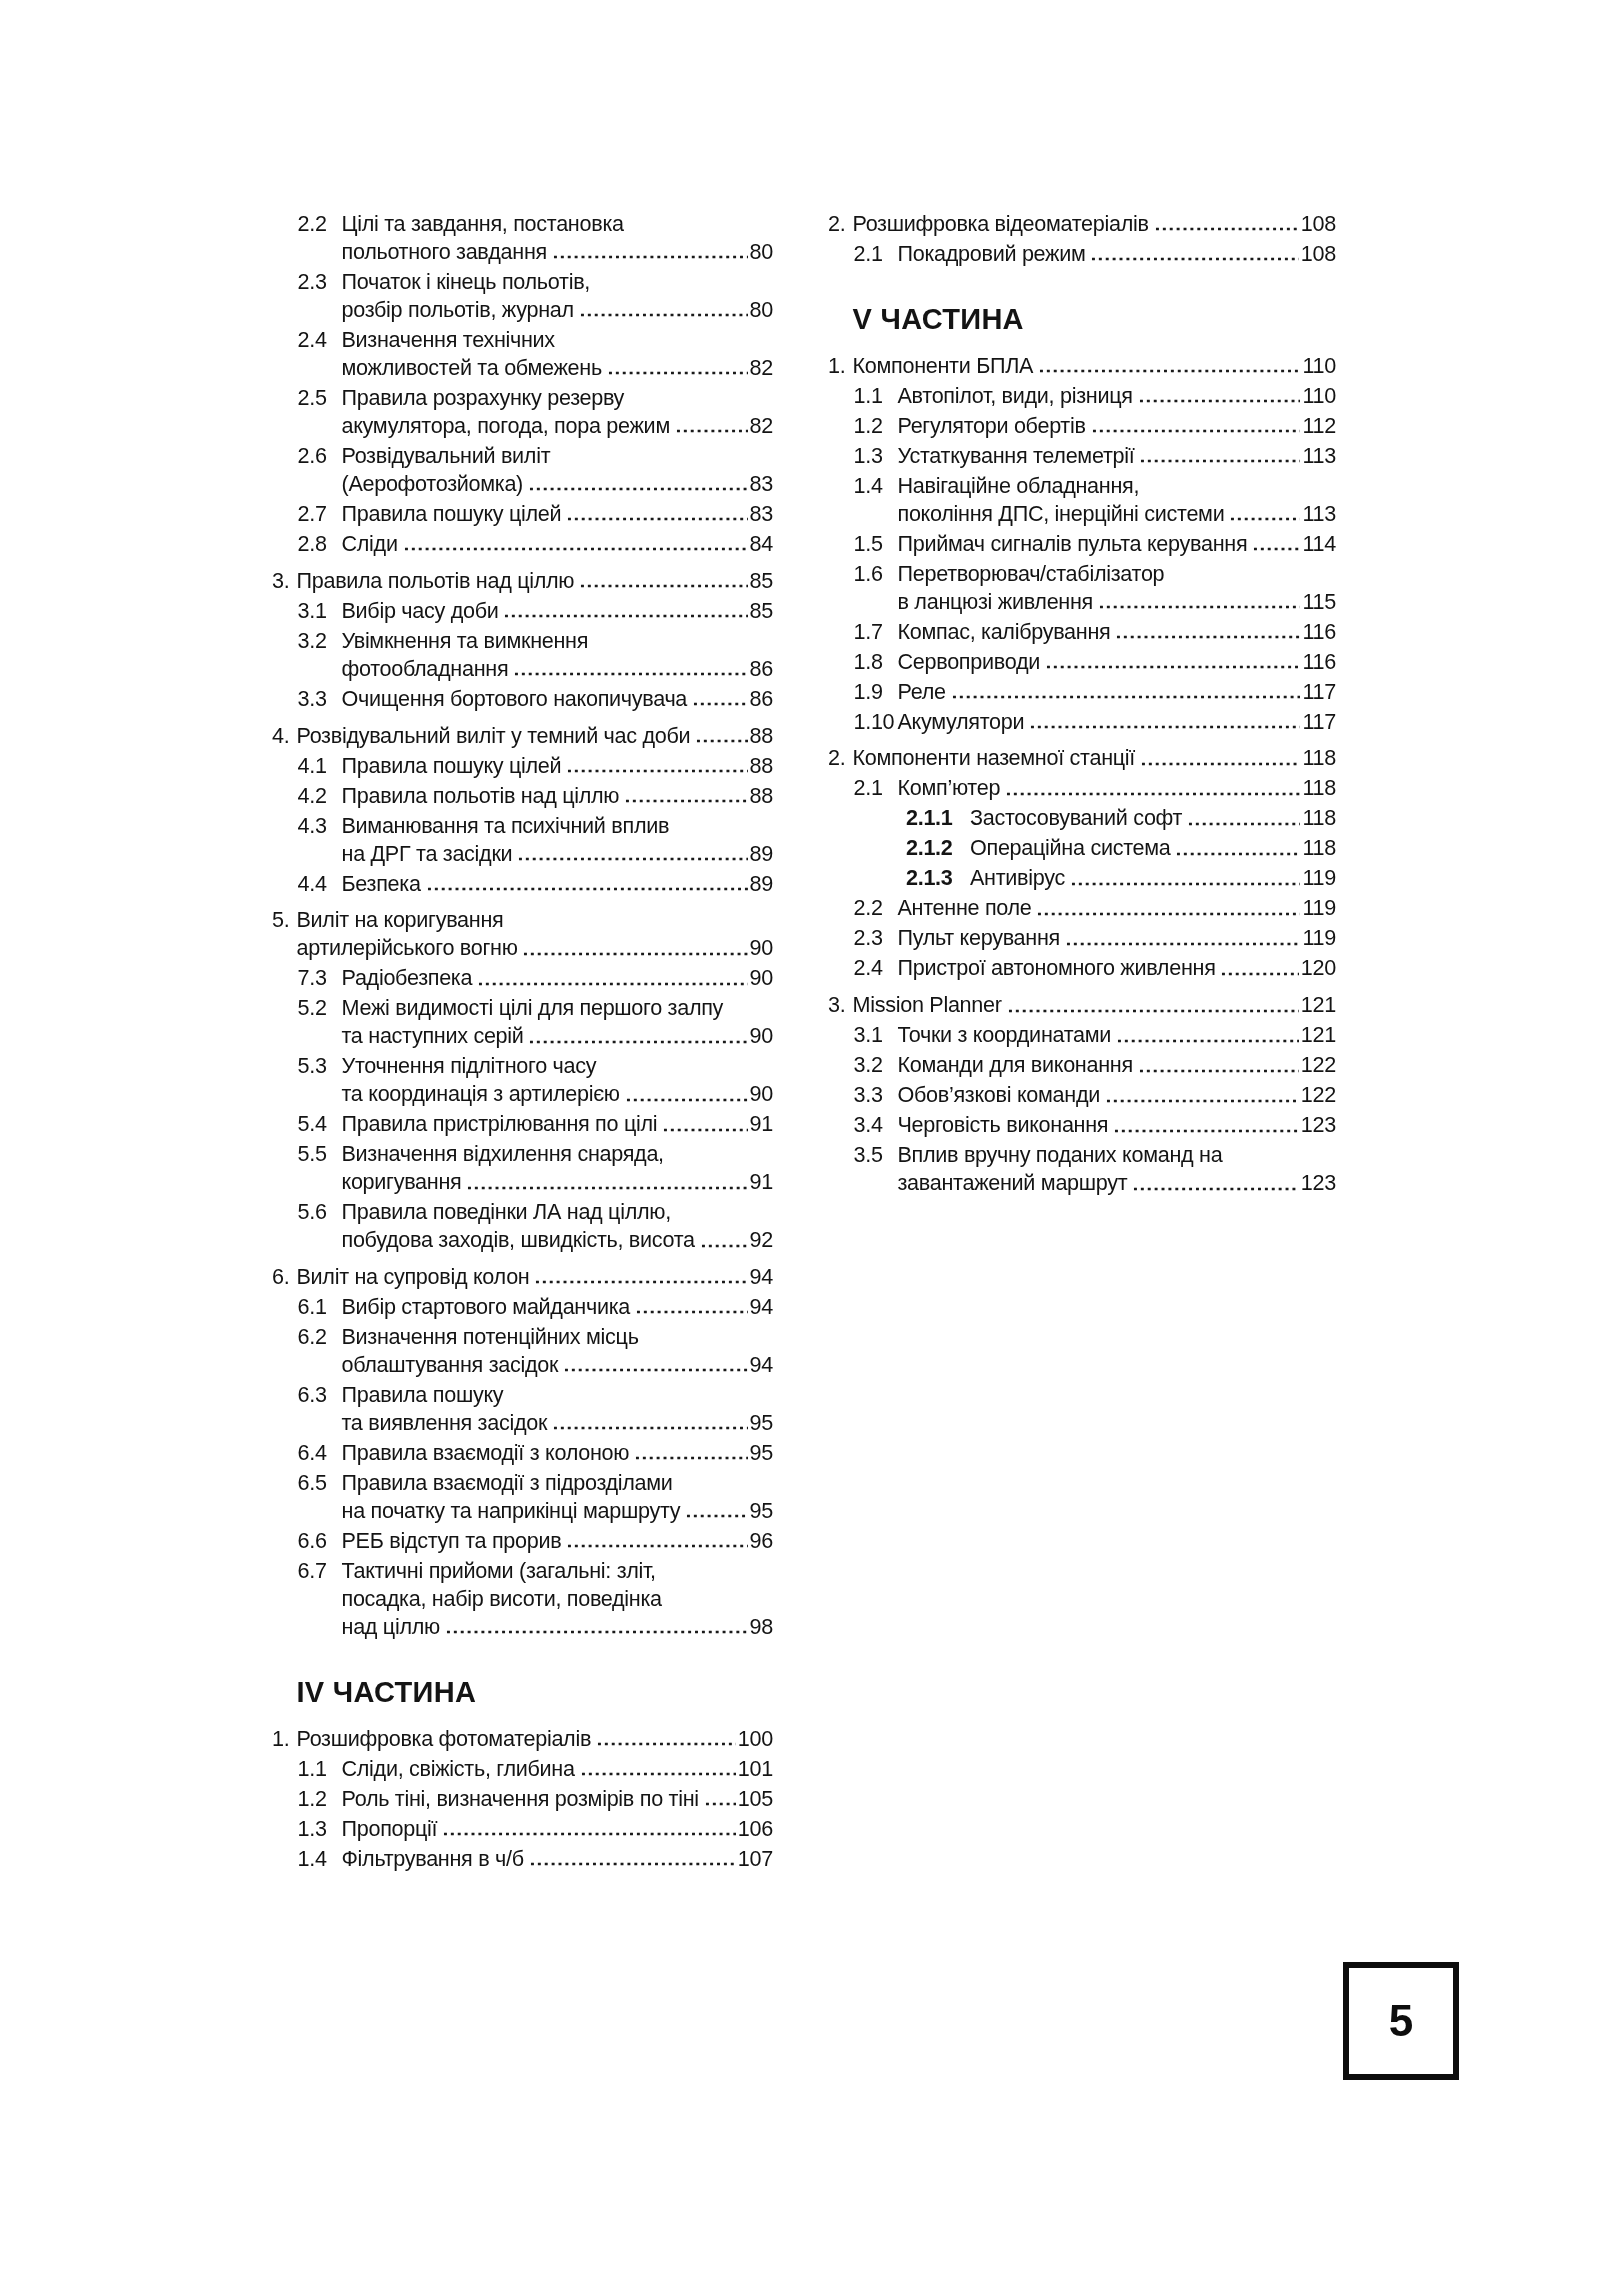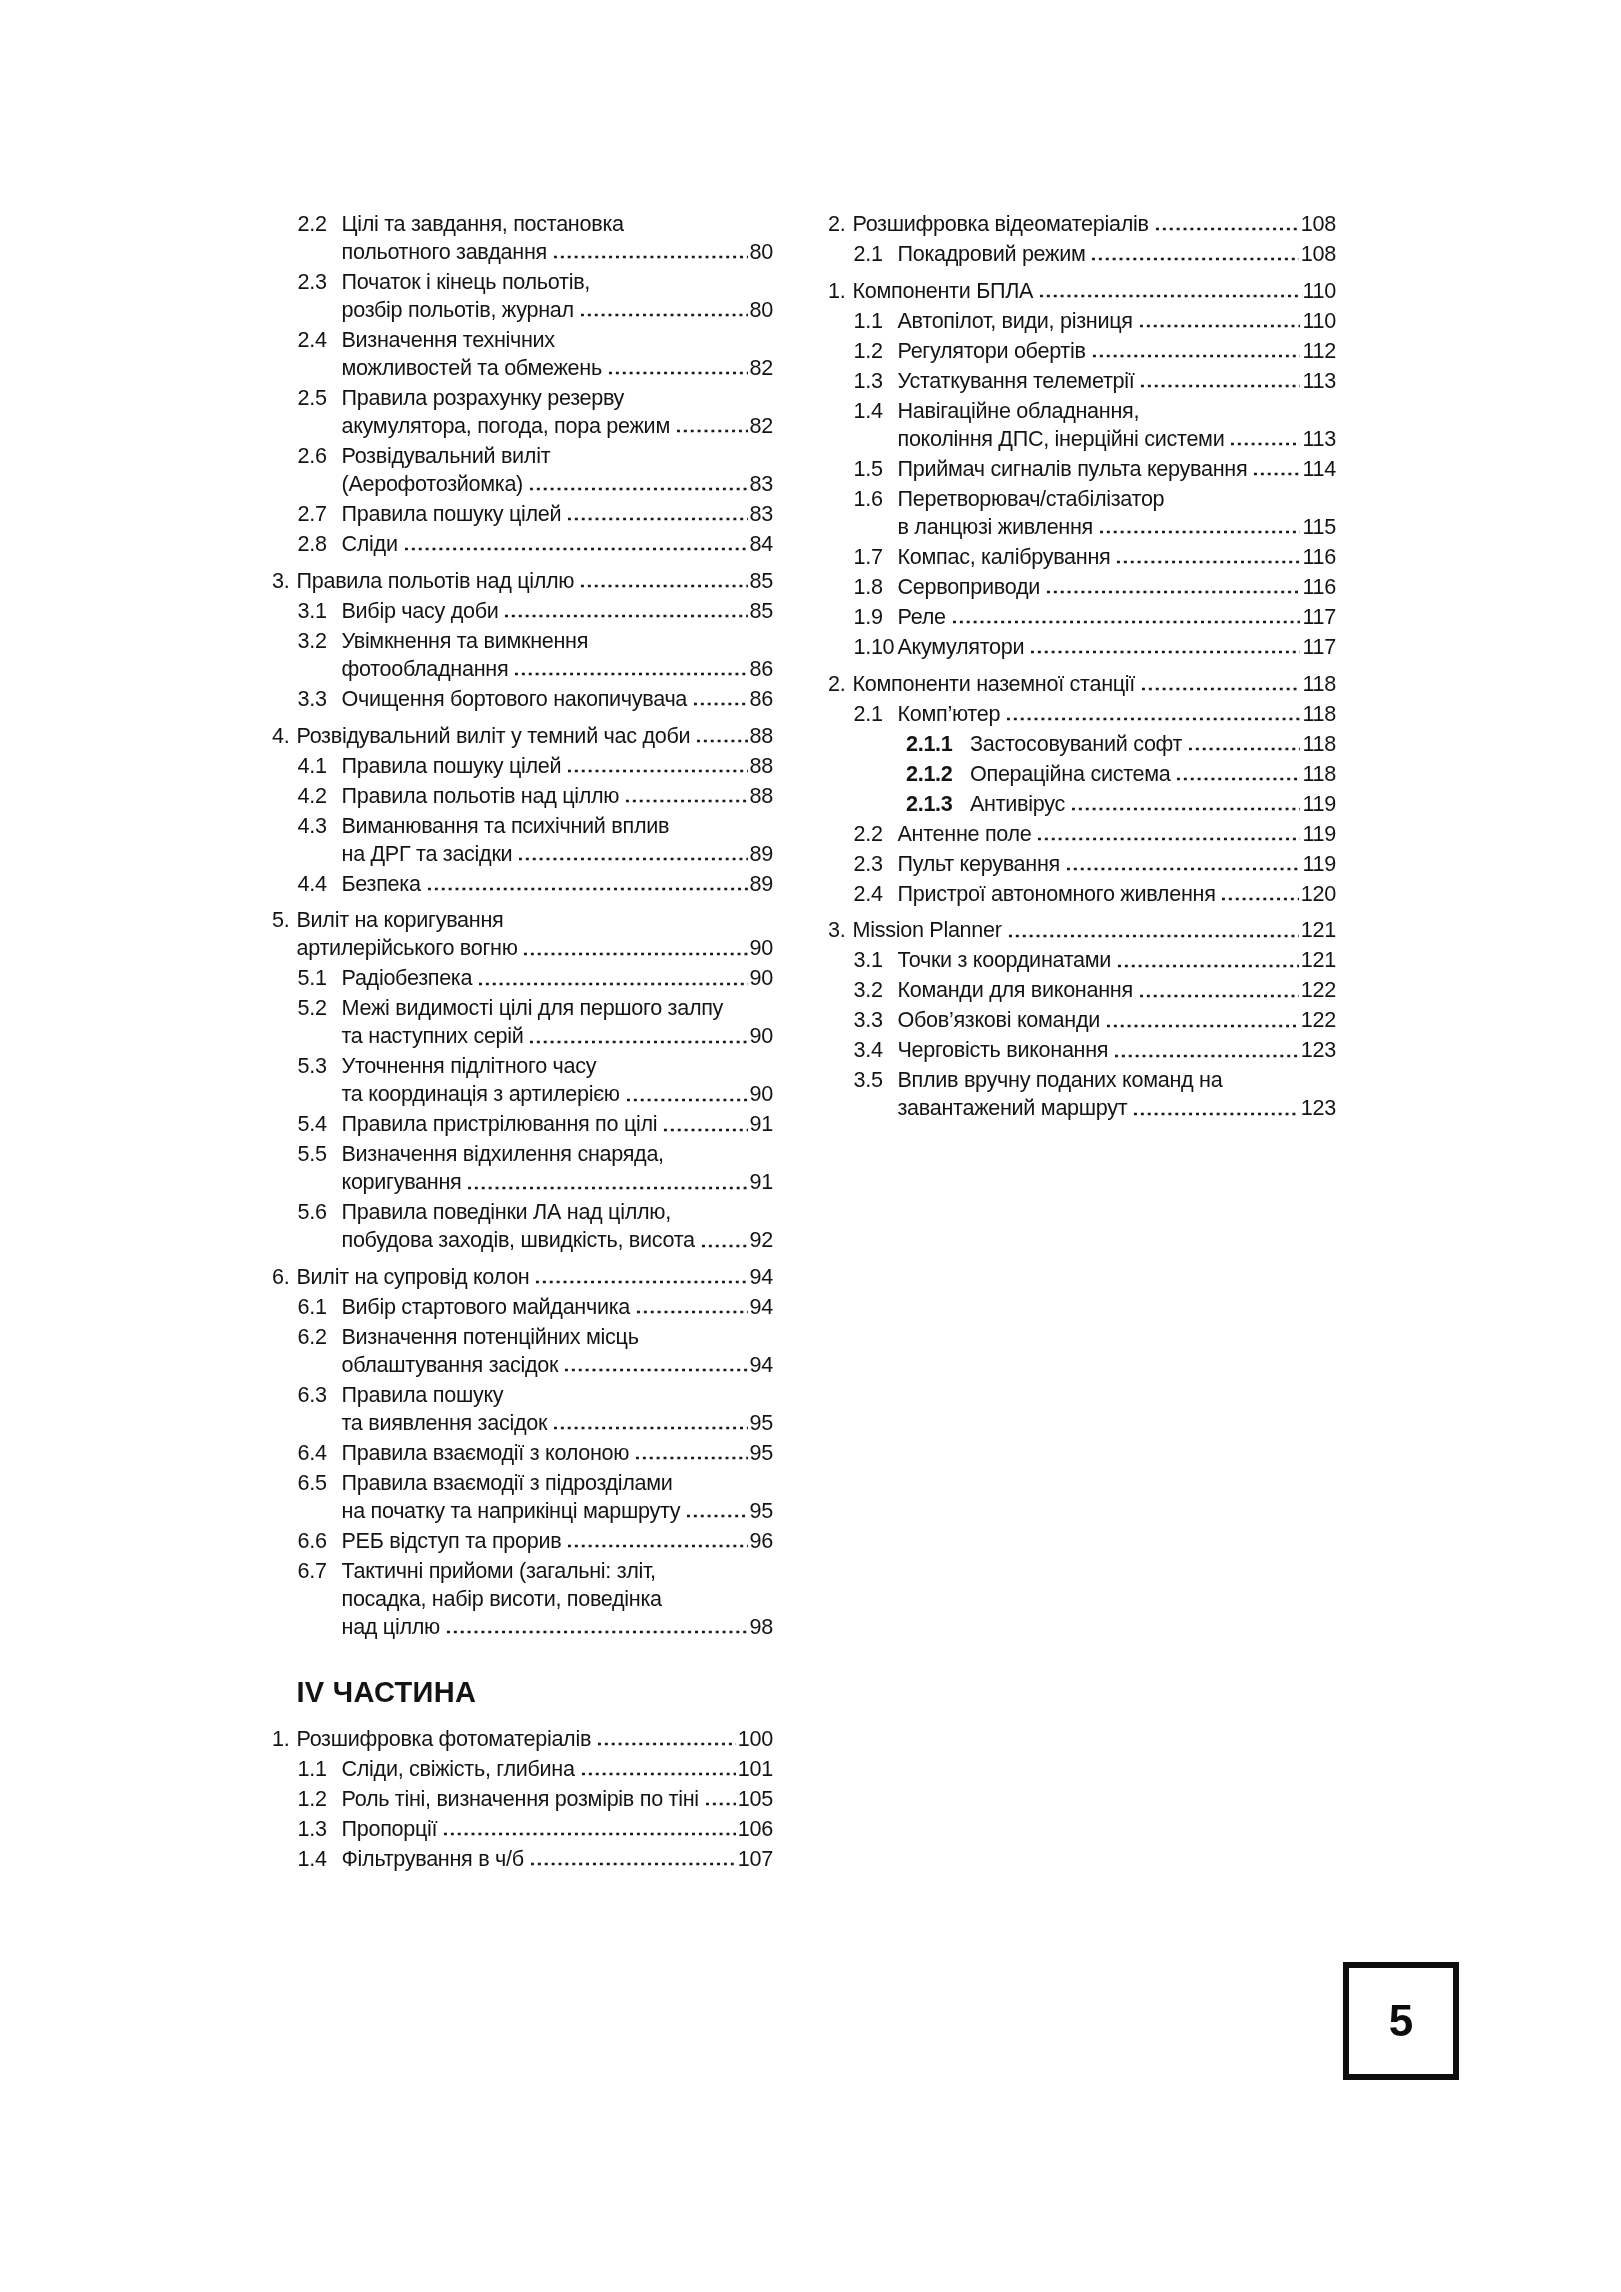--- a/index.html
+++ b/index.html
@@ -252,21 +252,21 @@
       </div>
       <div class="line">
         <span class="num"></span>
         <span class="txt">артилерійського вогню</span>
         <span class="dots"></span>
         <span class="pg">90</span>
       </div>
     </div>
     <div class="entry level-1">
       <div class="line">
-        <span class="num">5.1</span>
+        <span class="num">7.3</span>
         <span class="txt">Радіобезпека</span>
         <span class="dots"></span>
         <span class="pg">90</span>
       </div>
     </div>
     <div class="entry level-1">
       <div class="line">
         <span class="num">5.2</span>
         <span class="txt">Межі видимості цілі для першого залпу</span>
       </div>
@@ -457,20 +457,21 @@
       </div>
     </div>
     <div class="entry level-1">
       <div class="line">
         <span class="num">2.1</span>
         <span class="txt">Покадровий режим</span>
         <span class="dots"></span>
         <span class="pg">108</span>
       </div>
     </div>
+    <div class="part-header">V ЧАСТИНА</div>
     <div class="entry level-0">
       <div class="line">
         <span class="num">1.</span>
         <span class="txt">Компоненти БПЛА</span>
         <span class="dots"></span>
         <span class="pg">110</span>
       </div>
     </div>
     <div class="entry level-1">
       <div class="line">

